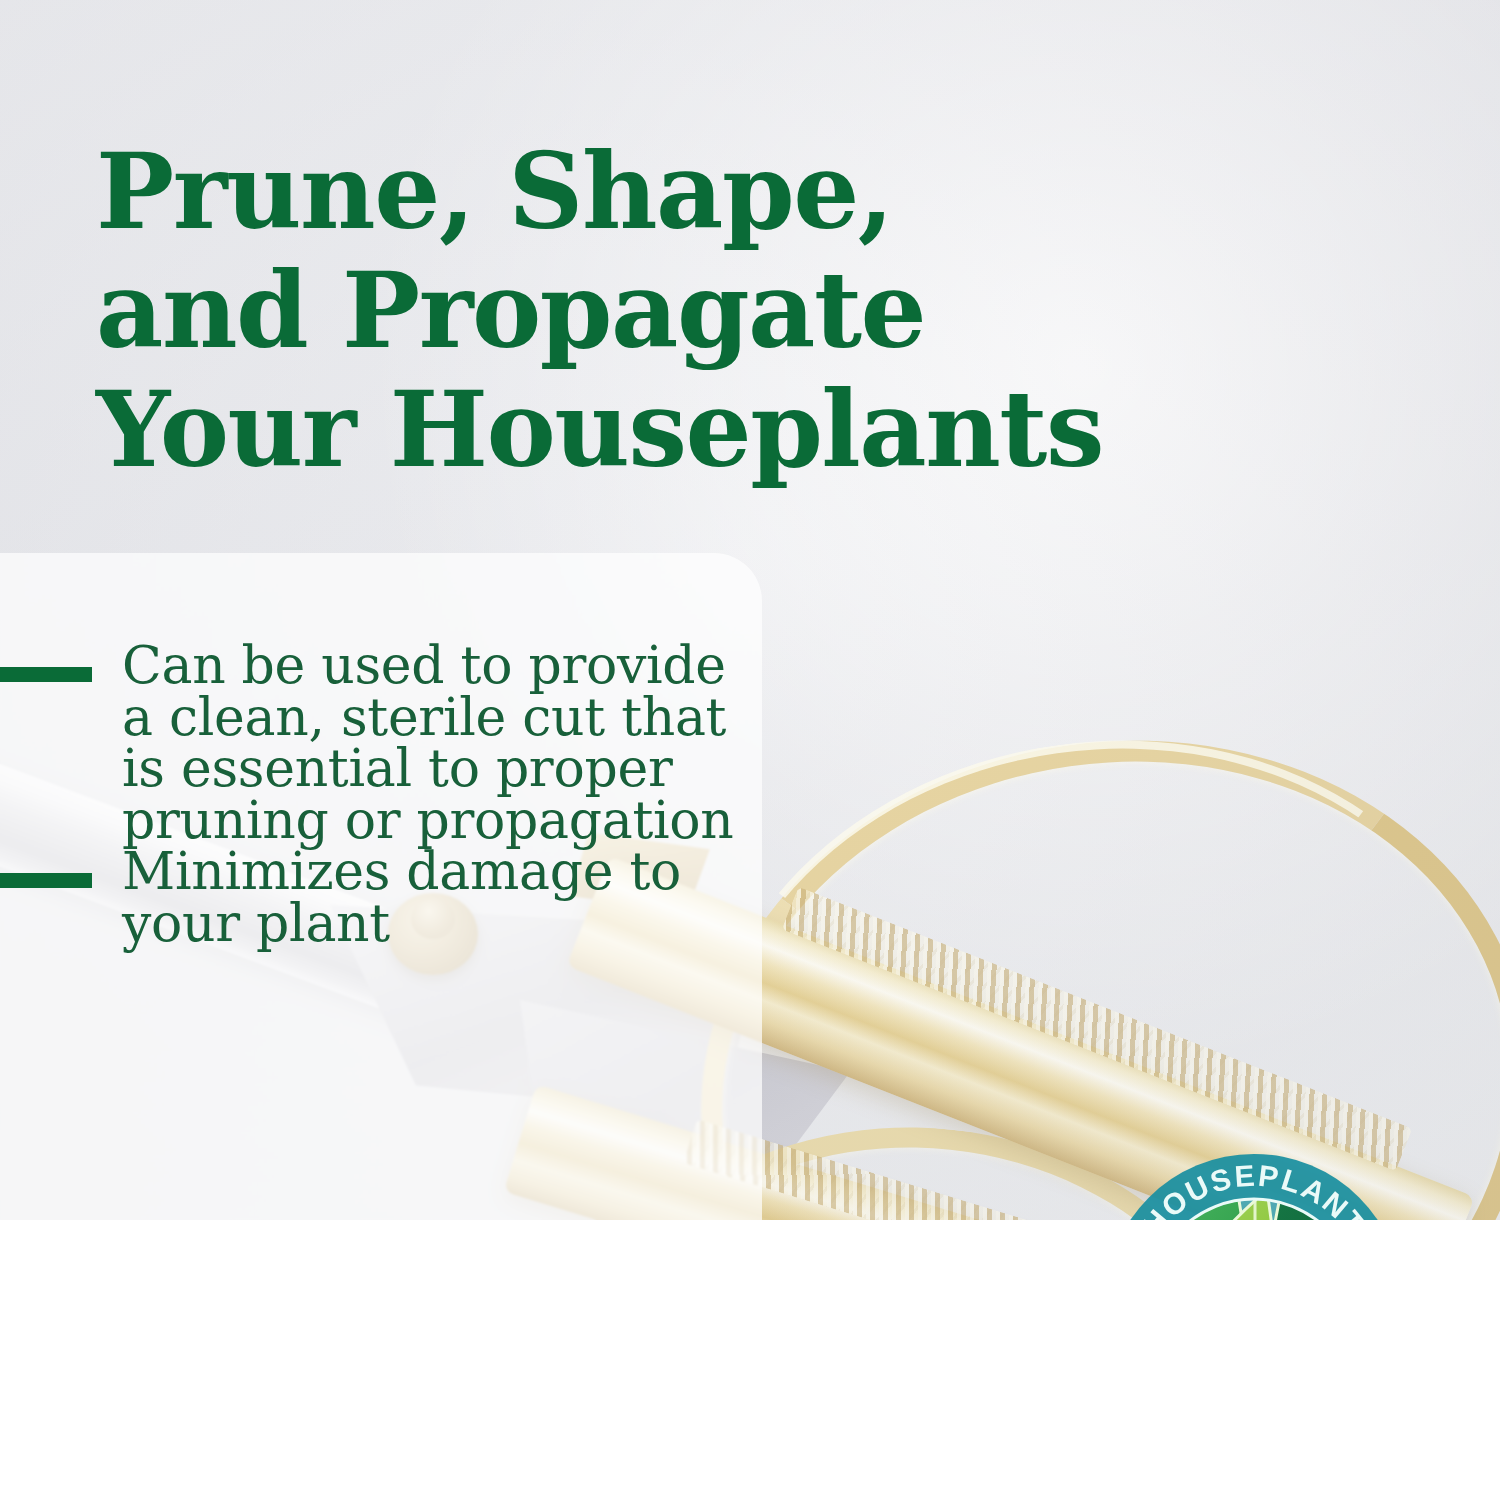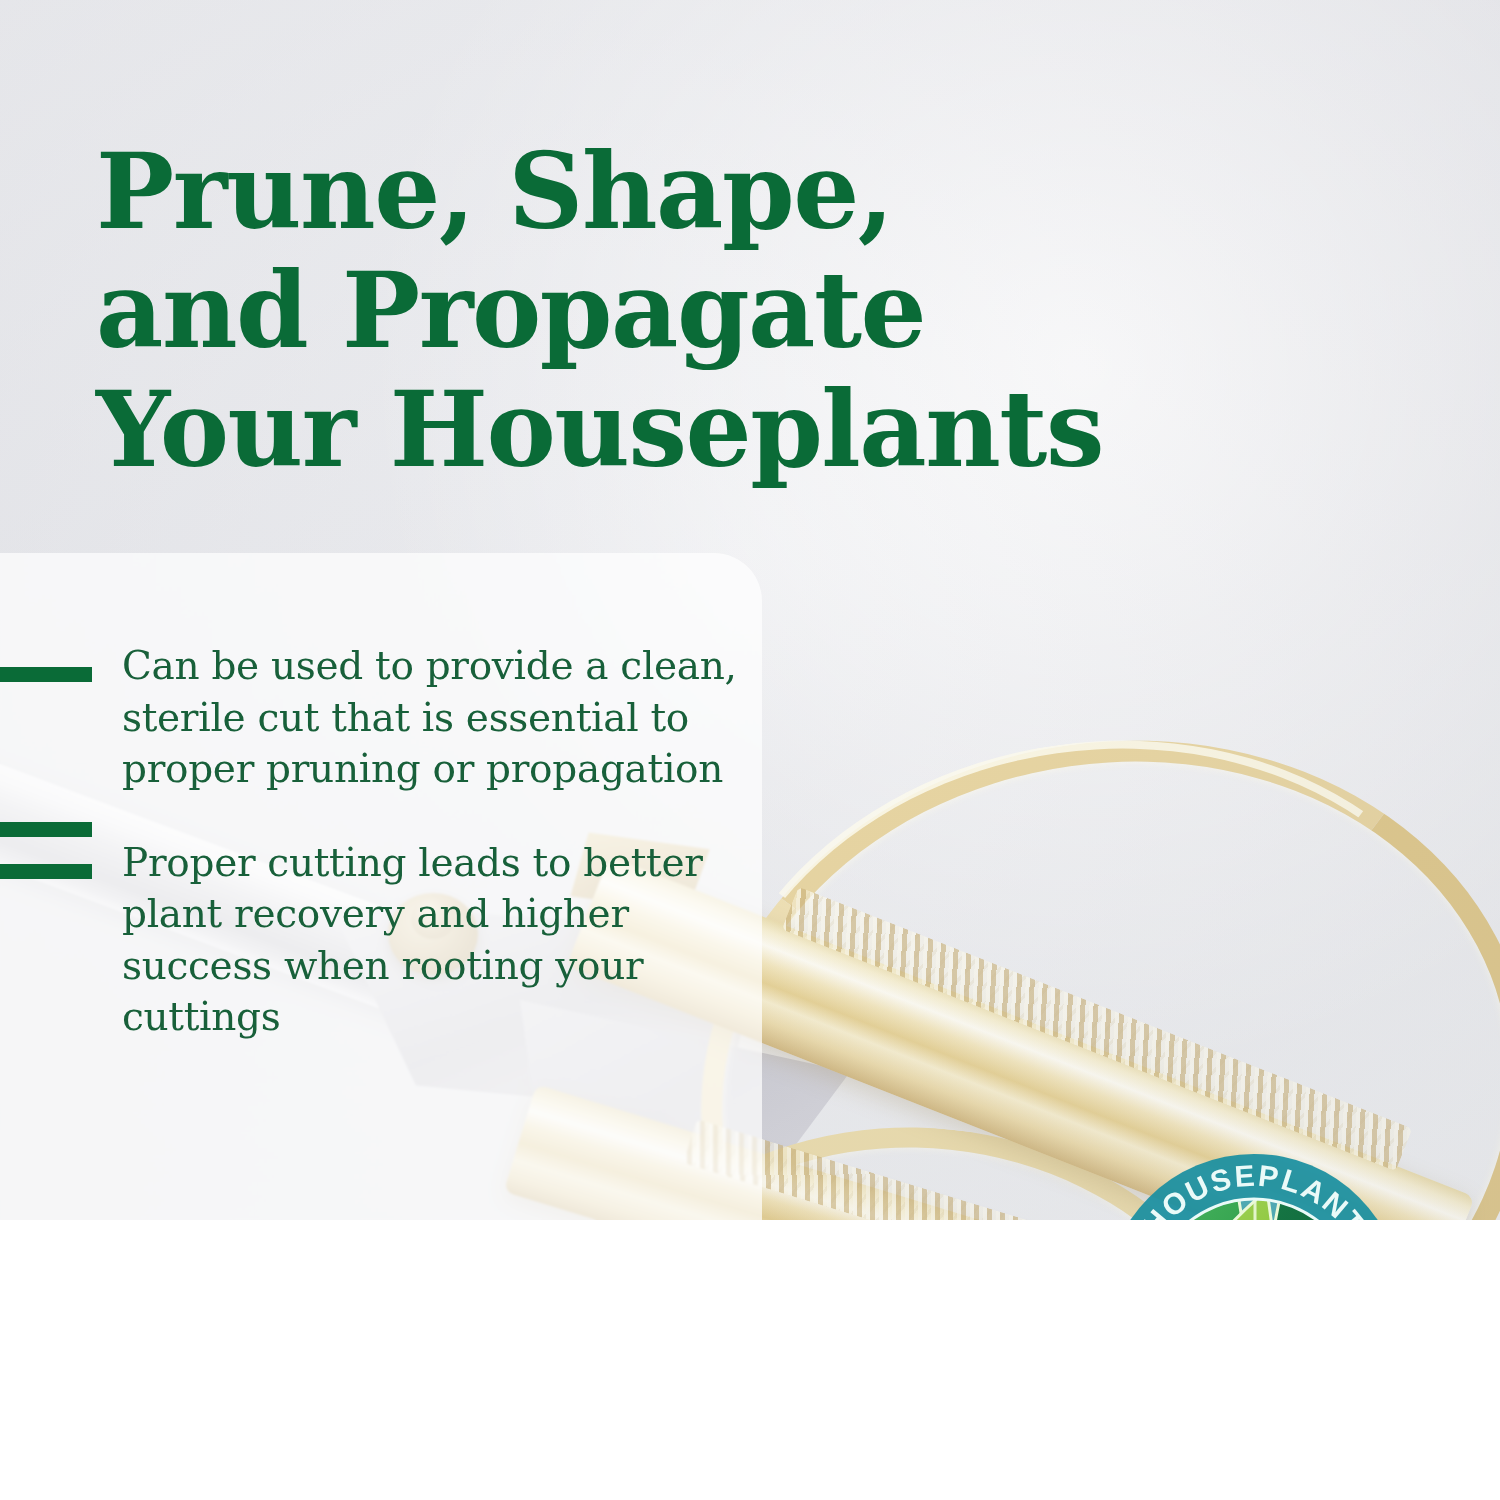--- a/index.html
+++ b/index.html
@@ -255,21 +255,21 @@
     width: 92px;
     height: 15px;
     background: #0a6b37;
     margin-top: 27px;
     margin-right: 30px;
   }
   .bullet-text {
     flex: 1 1 auto;
     color: #18603a;
     font-family: "DejaVu Serif", "Liberation Serif", serif;
-    font-size: 39px;
+    font-size: 52px;
     line-height: 51.5px;
     letter-spacing: -0.3px;
     padding-right: 10px;
   }
 
   
   .logo {
     position: absolute;
     left: 1103px;
     top: 1152px;
@@ -311,24 +311,21 @@
 and Propagate
 Your Houseplants</div>
 
   <div class="bullets">
     <div class="bullet-row">
       <span class="bullet-dash"></span>
       <span class="bullet-text">Can be used to provide a clean, sterile cut that is essential to proper pruning or propagation</span>
     </div>
     <div class="bullet-row">
       <span class="bullet-dash"></span>
-    </div>
-    <div class="bullet-row">
-      <span class="bullet-dash"></span>
-      <span class="bullet-text">Proper cutting leads to better plant recovery and higher success when rooting your cuttings</span>
+      <span class="bullet-text">Minimizes damage to your plant</span>
     </div>
   </div>
 
   <div class="logo">
     <svg viewBox="0 0 302 302" xmlns="http://www.w3.org/2000/svg">
       <defs>
         <path id="arcTop" d="M 34 151 A 117 117 0 0 1 268 151" fill="none"></path>
         <path id="arcBottom" d="M 41 151 A 110 110 0 0 0 261 151" fill="none"></path>
         <clipPath id="innerClip">
             <circle cx="151" cy="151" r="103"></circle>

